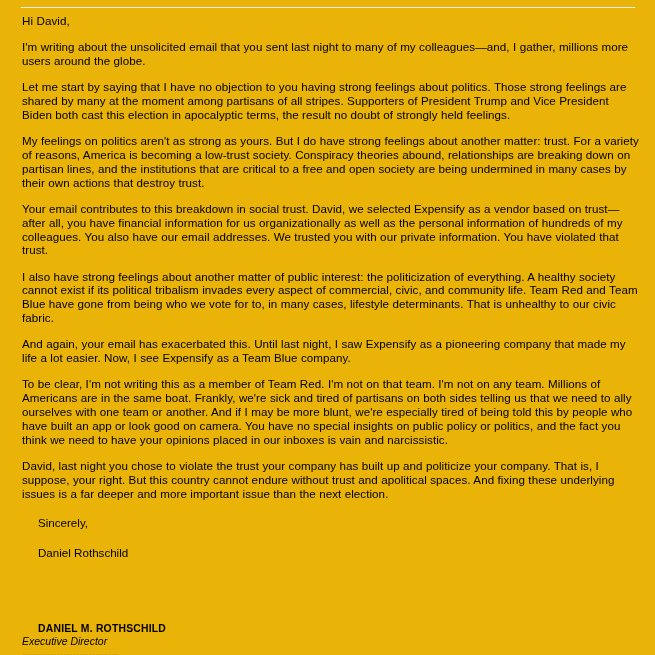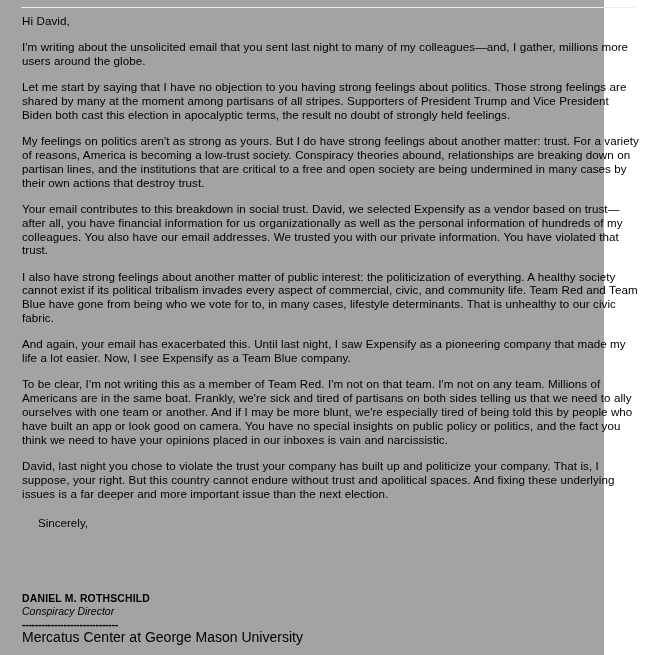--- a/index.html
+++ b/index.html
@@ -11,24 +11,24 @@
     width: 655px;
     height: 655px;
     overflow: hidden;
     font-family: "Liberation Sans", sans-serif;
     color: #000000;
     -webkit-font-smoothing: antialiased;
   }
 
   #email-body {
     position: relative;
-    width: 604px;
+    width: 655px;
     height: 655px;
     box-sizing: border-box;
-    background: #a3a3a3;
+    background: #eab308;
   }
 
   
   .top-divider {
     position: absolute;
     top: 7px;
     left: 21px;
     width: 614px;
     height: 1px;
     background: #ededed;
@@ -66,20 +66,21 @@
   .signature {
     font-size: 10.6px;
     line-height: 12.6px;
     color: #000000;
   }
   .sig-name {
     font-weight: bold;
     font-size: 10.4px;
     line-height: 13px;
     letter-spacing: 0.02em;
+    margin-left: 16px;
   }
   .sig-title {
     font-style: italic;
     font-size: 10.5px;
     line-height: 13px;
   }
   .sig-rule {
     font-size: 10.5px;
     line-height: 13px;
     font-weight: bold;
@@ -105,24 +106,25 @@
     <p class="para">I'm writing about the unsolicited email that you sent last night to many of my colleagues—and, I gather, millions more users around the globe.</p>
     <p class="para">Let me start by saying that I have no objection to you having strong feelings about politics. Those strong feelings are shared by many at the moment among partisans of all stripes. Supporters of President Trump and Vice President Biden both cast this election in apocalyptic terms, the result no doubt of strongly held feelings.</p>
     <p class="para">My feelings on politics aren't as strong as yours. But I do have strong feelings about another matter: trust. For a variety of reasons, America is becoming a low-trust society. Conspiracy theories abound, relationships are breaking down on partisan lines, and the institutions that are critical to a free and open society are being undermined in many cases by their own actions that destroy trust.</p>
     <p class="para">Your email contributes to this breakdown in social trust. David, we selected Expensify as a vendor based on trust—after all, you have financial information for us organizationally as well as the personal information of hundreds of my colleagues. You also have our email addresses. We trusted you with our private information. You have violated that trust.</p>
     <p class="para">I also have strong feelings about another matter of public interest: the politicization of everything. A healthy society cannot exist if its political tribalism invades every aspect of commercial, civic, and community life. Team Red and Team Blue have gone from being who we vote for to, in many cases, lifestyle determinants. That is unhealthy to our civic fabric.</p>
     <p class="para">And again, your email has exacerbated this. Until last night, I saw Expensify as a pioneering company that made my life a lot easier. Now, I see Expensify as a Team Blue company.</p>
     <p class="para">To be clear, I'm not writing this as a member of Team Red. I'm not on that team. I'm not on any team. Millions of Americans are in the same boat. Frankly, we're sick and tired of partisans on both sides telling us that we need to ally ourselves with one team or another. And if I may be more blunt, we're especially tired of being told this by people who have built an app or look good on camera. You have no special insights on public policy or politics, and the fact you think we need to have your opinions placed in our inboxes is vain and narcissistic.</p>
     <p class="para">David, last night you chose to violate the trust your company has built up and politicize your company. That is, I suppose, your right. But this country cannot endure without trust and apolitical spaces. And fixing these underlying issues is a far deeper and more important issue than the next election.</p>
 
     <div class="closing">Sincerely,</div>
+    <div class="closing">Daniel Rothschild</div>
 
     <div class="sig-spacer"></div>
 
     <div class="signature">
       <div class="sig-name">DANIEL M. ROTHSCHILD</div>
-      <div class="sig-title">Conspiracy Director</div>
+      <div class="sig-title">Executive Director</div>
       <div class="sig-rule">------------------------------</div>
       <div class="sig-org">Mercatus Center at George Mason University</div>
     </div>
 
   </div>
 </div>
 
 </body></html>

